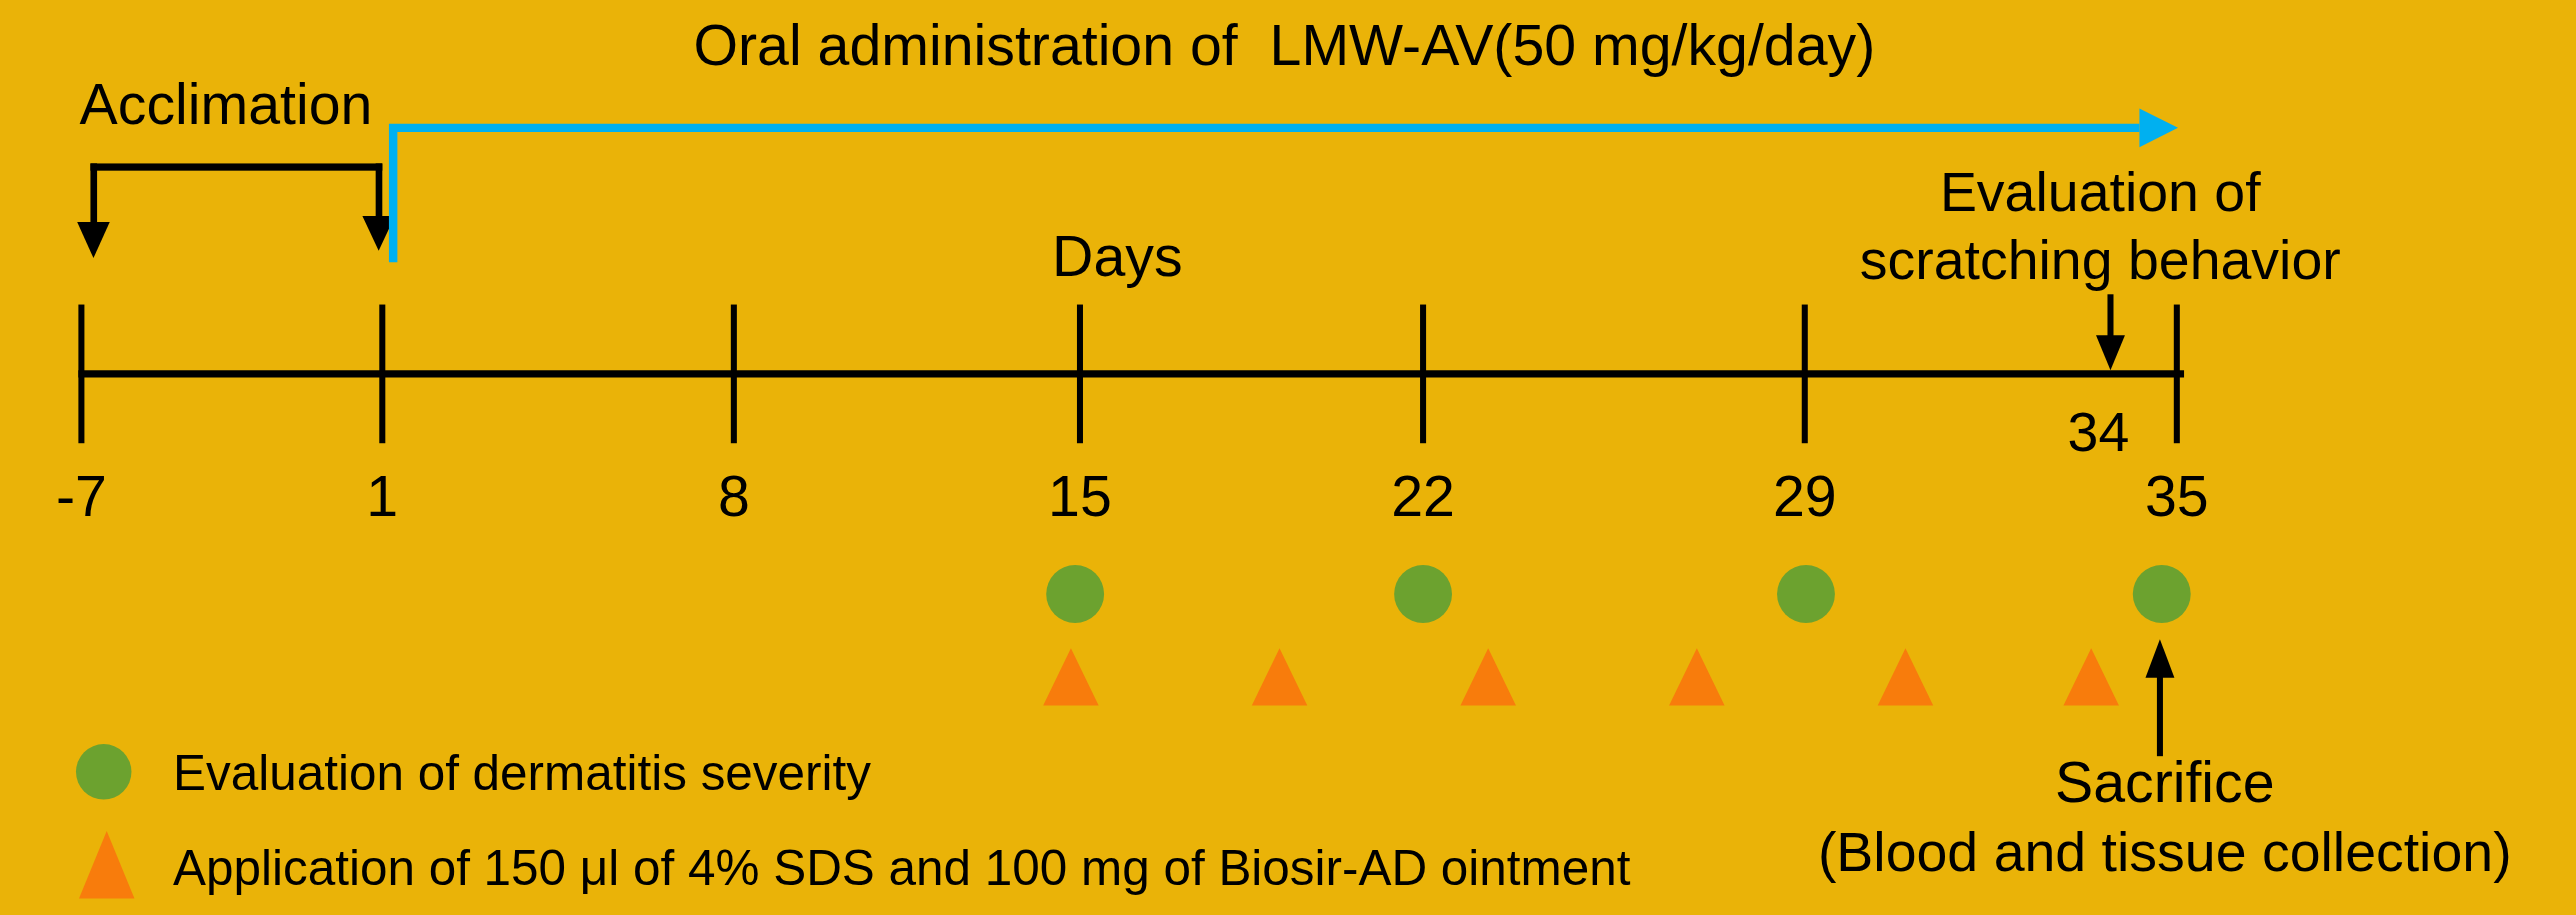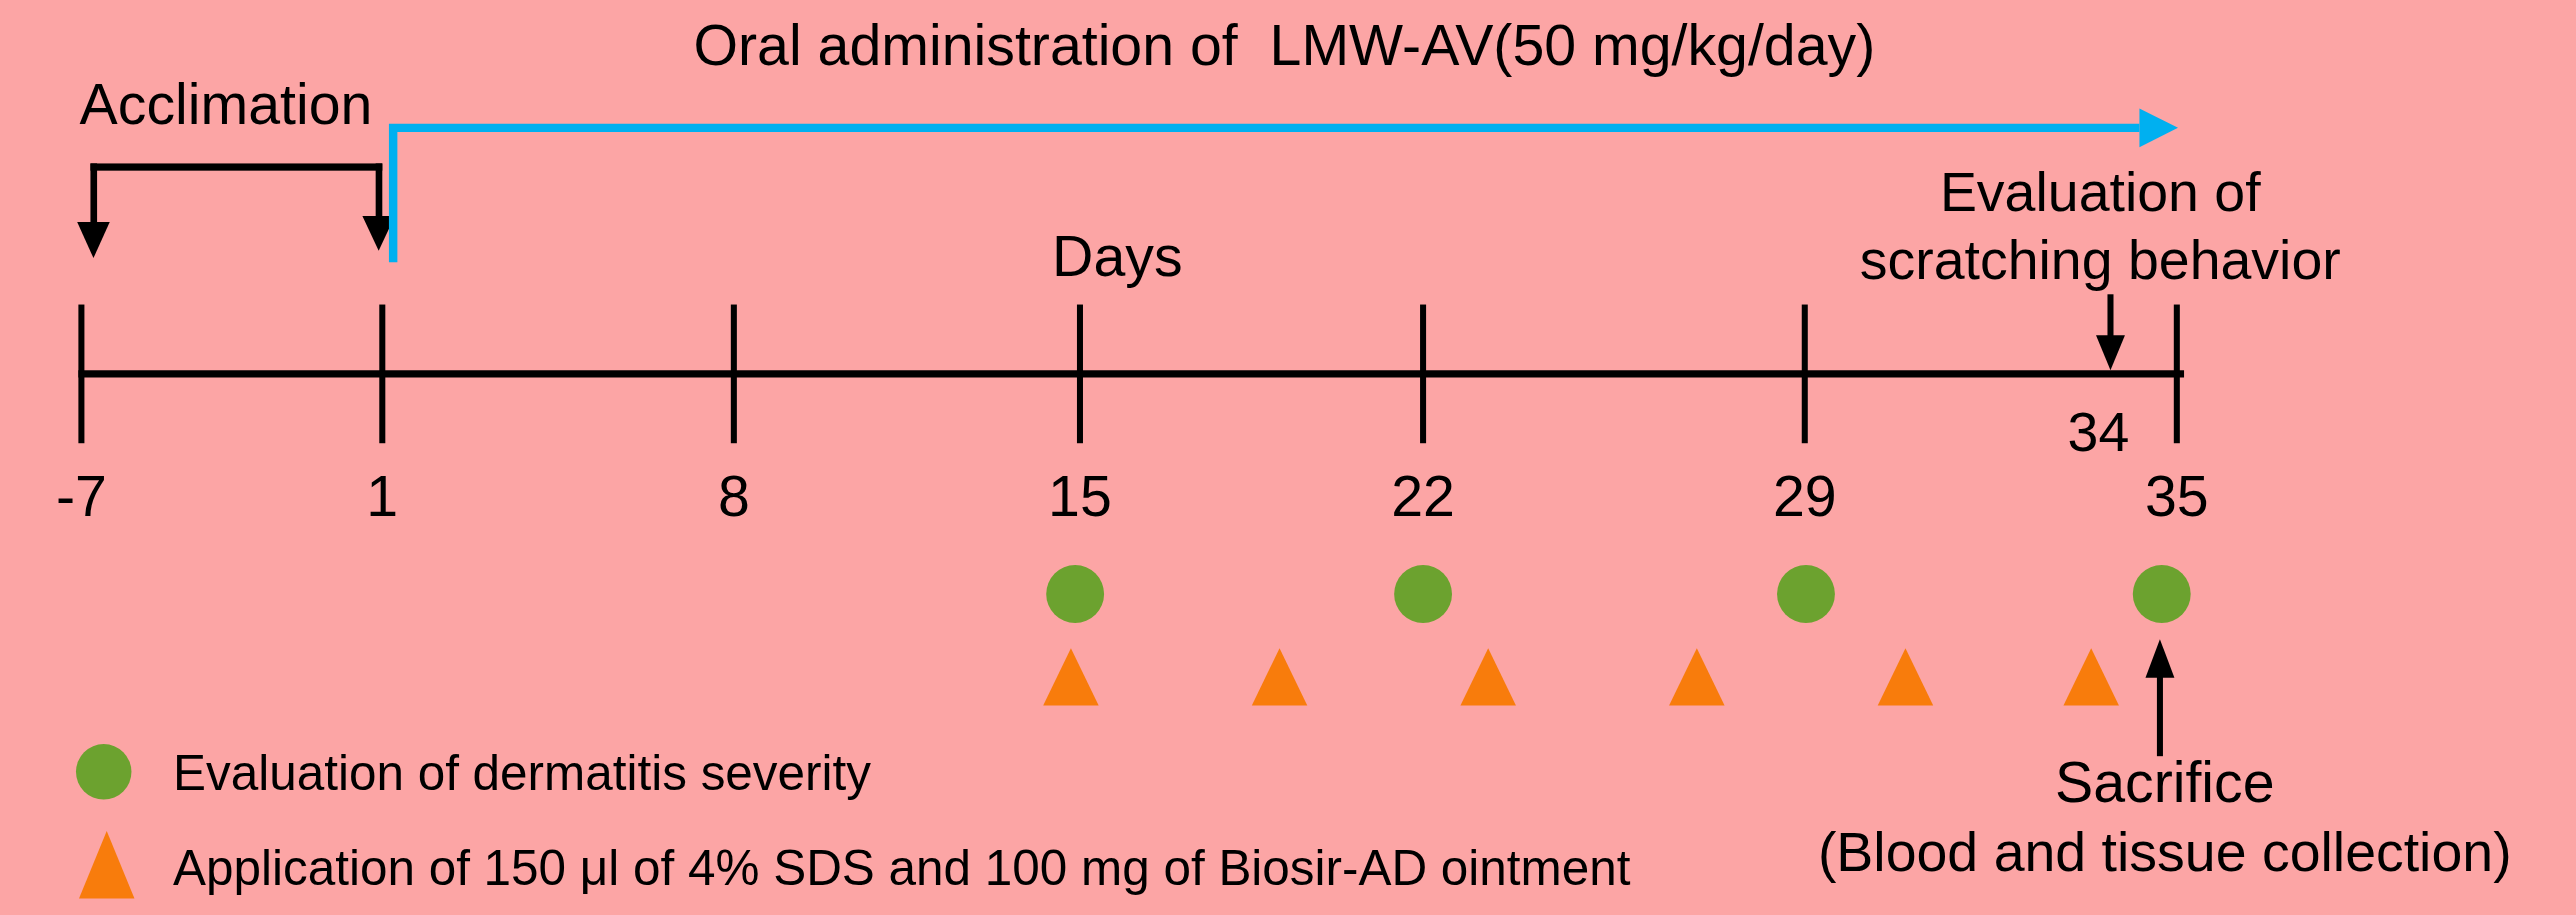--- a/index.html
+++ b/index.html
@@ -1,16 +1,16 @@
 <!DOCTYPE html>
 <html style="font-size:9.6px"><head>
 <meta charset="utf-8">
 <style>
   html,body{margin:0;padding:0;background:#ffffff;}
-  .stage{position:relative;width:2576px;height:916px;background:#fca5a5;overflow:hidden;}
+  .stage{position:relative;width:2576px;height:916px;background:#eab308;overflow:hidden;}
   svg{display:block;}
   text{font-family:"Liberation Sans", sans-serif;fill:#000000;}
   .t95{font-size:95px;}
   .t92{font-size:92px;}
   .t80{font-size:82px;}
   .mid{text-anchor:middle;}
 </style>
 </head>
 <body>
 

